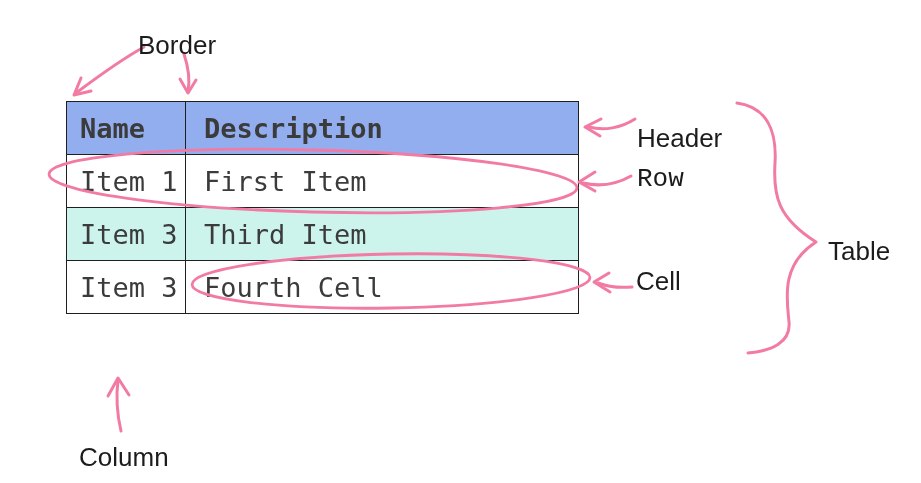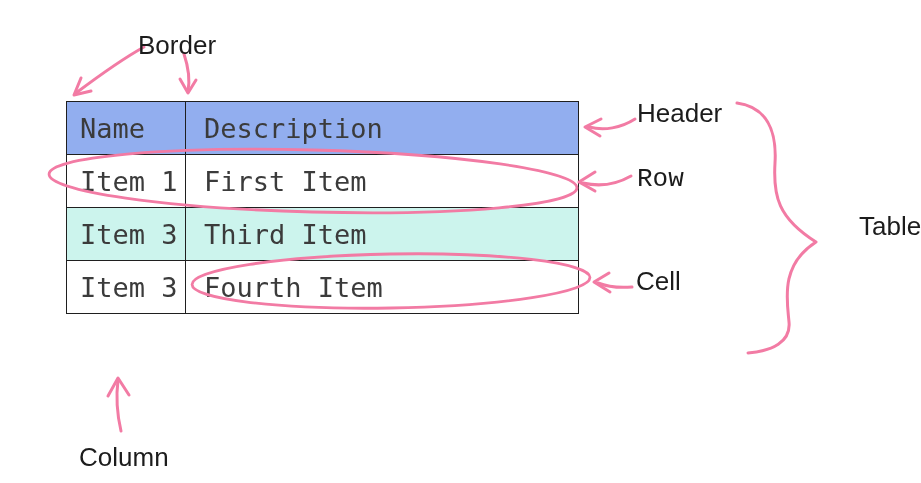--- a/index.html
+++ b/index.html
@@ -30,38 +30,38 @@
     padding: 0 4px 0 13px;
     text-align: left;
     vertical-align: middle;
     white-space: nowrap;
     overflow: hidden;
   }
   .demo-table th:nth-child(2), .demo-table td:nth-child(2) { padding-left: 18px; }
   .demo-table col.c-name { width: 119px; }
   .demo-table thead th {
     background: var(--header-blue, #92aeef);
-    font-weight: normal;
+    font-weight: bold;
   }
   .demo-table tbody tr:nth-child(odd) td { background: var(--row-white, #ffffff); }
   .demo-table tbody tr:nth-child(even) td { background: var(--row-mint, #ccf4ed); }
 
   
   .label {
     position: absolute;
     font-size: 26px;
     line-height: 1;
     color: var(--label-text, #1c1c1c);
     white-space: nowrap;
   }
   .label-border { left: 138px; top: 32px; }
-  .label-header { left: 637px; top: 100px; }
+  .label-header { left: 637px; top: 125px; }
   .label-row    { left: 637px; top: 166px; font-family: Liberation Mono, monospace; }
   .label-cell   { left: 636px; top: 268px; }
-  .label-table  { left: 828px; top: 213px; margin-left: 31px; }
+  .label-table  { left: 828px; top: 238px; }
   .label-column { left: 79px;  top: 444px; }
 
   
   .overlay {
     position: absolute;
     left: 0; top: 0;
     width: 921px; height: 483px;
     pointer-events: none;
   }
   .pink {
@@ -93,21 +93,21 @@
       <tr>
         <td>Item 1</td>
         <td>First Item</td>
       </tr>
       <tr>
         <td>Item 3</td>
         <td>Third Item</td>
       </tr>
       <tr>
         <td>Item 3</td>
-        <td>Fourth Item</td>
+        <td>Fourth Cell</td>
       </tr>
     </tbody>
   </table>
 
   <svg class="overlay" viewBox="0 0 921 483" aria-hidden="true">
 
     <path class="pink" d="M 144,47 C 124,58 96,78 76,93"></path>
     <path class="pink" d="M 91,91 L 74,95 L 81,78"></path>
 
     <path class="pink" d="M 184,54 C 188,66 190,80 188,91"></path>

